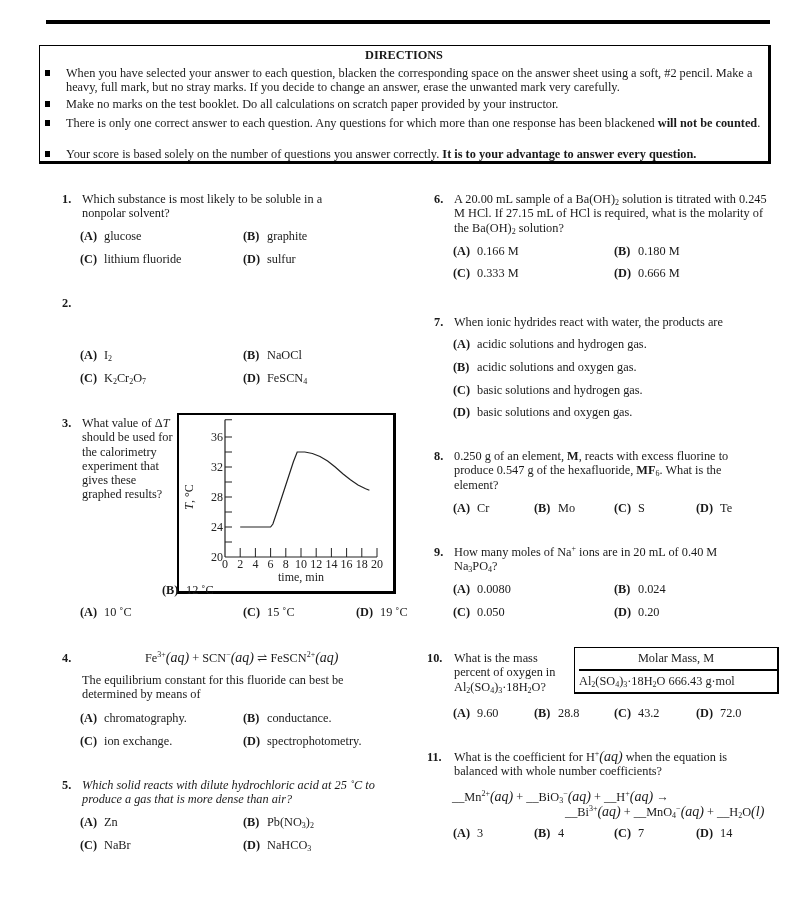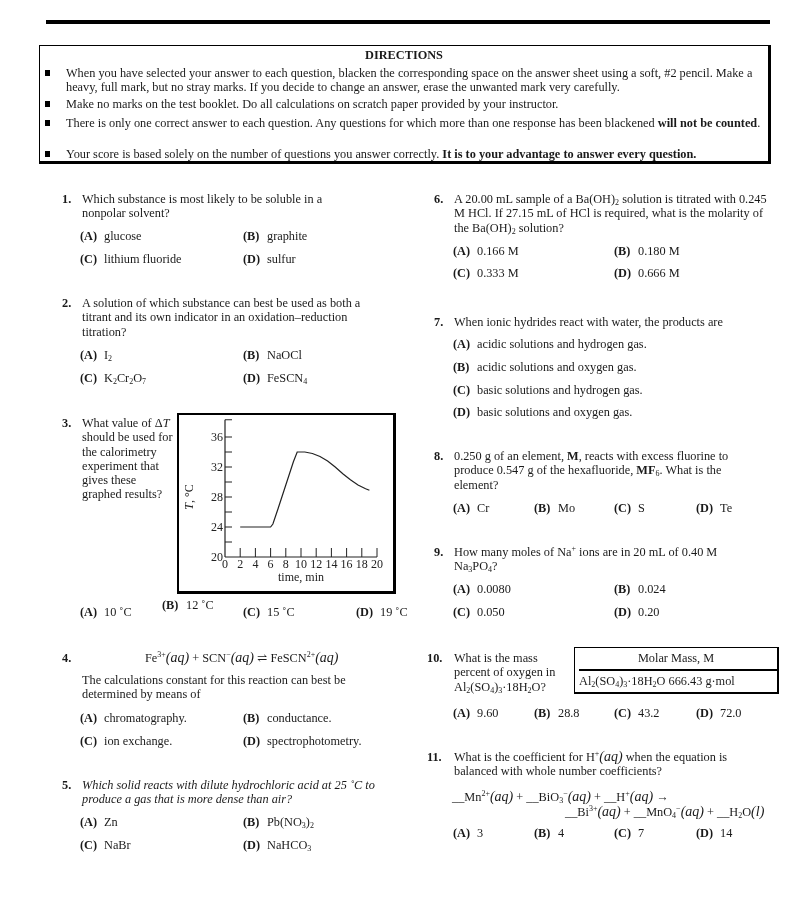--- a/index.html
+++ b/index.html
@@ -61,21 +61,20 @@
   <span class="qnum" style="left:0;">1.</span>
   <div style="margin-left:20px; width:275px;"><span>Which substance is most likely to be soluble in a nonpolar solvent?</span></div>
 </div>
 <div class="opt" style="left:80px; top:229px;"><span class="lab">(A)</span><span><span>glucose</span></span></div>
 <div class="opt" style="left:243px; top:229px;"><span class="lab">(B)</span><span><span>graphite</span></span></div>
 <div class="opt" style="left:80px; top:252px;"><span class="lab">(C)</span><span><span>lithium fluoride</span></span></div>
 <div class="opt" style="left:243px; top:252px;"><span class="lab">(D)</span><span><span>sulfur</span></span></div>
 
 <div class="q" style="left:62px; top:296px; width:340px;">
   <span class="qnum" style="left:0;">2.</span>
-  <div style="margin-left:20px; width:305px;"><span>A solution of which substance can best be used as both a titrant and its own indicator in an oxidation–reduction titration?</span></div>
 </div>
 <div class="opt" style="left:80px; top:348px;"><span class="lab">(A)</span><span><span>I</span><sub>2</sub></span></div>
 <div class="opt" style="left:243px; top:348px;"><span class="lab">(B)</span><span><span>NaOCl</span></span></div>
 <div class="opt" style="left:80px; top:371px;"><span class="lab">(C)</span><span><span>K</span><sub>2</sub><span>Cr</span><sub>2</sub><span>O</span><sub>7</sub></span></div>
 <div class="opt" style="left:243px; top:371px;"><span class="lab">(D)</span><span><span>FeSCN</span><sub>4</sub></span></div>
 
 <div class="q" style="left:62px; top:416px; width:115px;">
   <span class="qnum" style="left:0;">3.</span>
   <div style="margin-left:20px; width:95px;"><span>What value of </span><span>Δ</span><i>T</i><span> should be used for the calorimetry experiment that gives these graphed results?</span></div>
 </div>
@@ -125,29 +124,29 @@
         <line x1="198" y1="142" x2="198" y2="133" stroke="#222" stroke-width="1"></line>
         <text x="198" y="153" text-anchor="middle">20</text>
       </g>
     <path id="chart-line" fill="none" stroke="#222" stroke-width="1.2" d="M61.2 112.0 L91.6 112.0 L93.9 109.0 L99.2 93.3 L106.8 70.0 L114.4 46.7 L118.2 37.0 L125.8 37.0 L133.4 38.5 L141.0 41.5 L148.6 46.0 L156.2 52.0 L163.8 58.7 L171.4 64.8 L179.0 70.0 L186.6 73.7 L190.4 75.3"></path>
     <text id="chart-xlabel" text-anchor="middle" x="122" y="166">time, min</text>
     <text id="chart-ylabel" text-anchor="middle" transform="translate(14,82) rotate(-90)"><tspan font-style="italic">T</tspan><tspan>, °C</tspan></text>
   </svg>
 </div>
 
 <div class="opt" style="left:80px; top:605px;"><span class="lab">(A)</span><span><span>10 ˚C</span></span></div>
-<div class="opt" style="left:162px; top:598px;"><span class="lab">(B)</span><span><span>12 ˚C</span></span></div>
+<div class="opt" style="left:162px; top:583px;"><span class="lab">(B)</span><span><span>12 ˚C</span></span></div>
 <div class="opt" style="left:243px; top:605px;"><span class="lab">(C)</span><span><span>15 ˚C</span></span></div>
 <div class="opt" style="left:325px; top:605px;margin-left:31px;"><span class="lab">(D)</span><span><span>19 ˚C</span></span></div>
 
 <div class="q" style="left:62px; top:651px;">
   <span class="qnum" style="left:0;">4.</span>
 </div>
 <div class="abs" style="left:145px; top:651px; white-space:nowrap; line-height:14px;"><span>Fe</span><sup>3+</sup><i class="aq">(aq)</i><span> + SCN</span><sup>−</sup><i class="aq">(aq)</i><span> ⇌ FeSCN</span><sup>2+</sup><i class="aq">(aq)</i></div>
-<div class="q" style="left:82px; top:673px; width:300px;"><span>The calculations constant for this reaction can best be determined by means of</span></div>
+<div class="q" style="left:82px; top:673px; width:300px;"><span>The equilibrium constant for this fluoride can best be determined by means of</span></div>
 <div class="opt" style="left:80px; top:711px;"><span class="lab">(A)</span><span><span>chromatography.</span></span></div>
 <div class="opt" style="left:243px; top:711px;"><span class="lab">(B)</span><span><span>conductance.</span></span></div>
 <div class="opt" style="left:80px; top:734px;"><span class="lab">(C)</span><span><span>ion exchange.</span></span></div>
 <div class="opt" style="left:243px; top:734px;"><span class="lab">(D)</span><span><span>spectrophotometry.</span></span></div>
 
 <div class="q" style="left:62px; top:778px; width:340px;">
   <span class="qnum" style="left:0;">5.</span>
   <div style="margin-left:20px; width:315px;font-style:italic;"><span>Which solid reacts with dilute hydrochloric acid at 25 ˚C to produce a gas that is more dense than air?</span></div>
 </div>
 <div class="opt" style="left:80px; top:815px;"><span class="lab">(A)</span><span><span>Zn</span></span></div>

